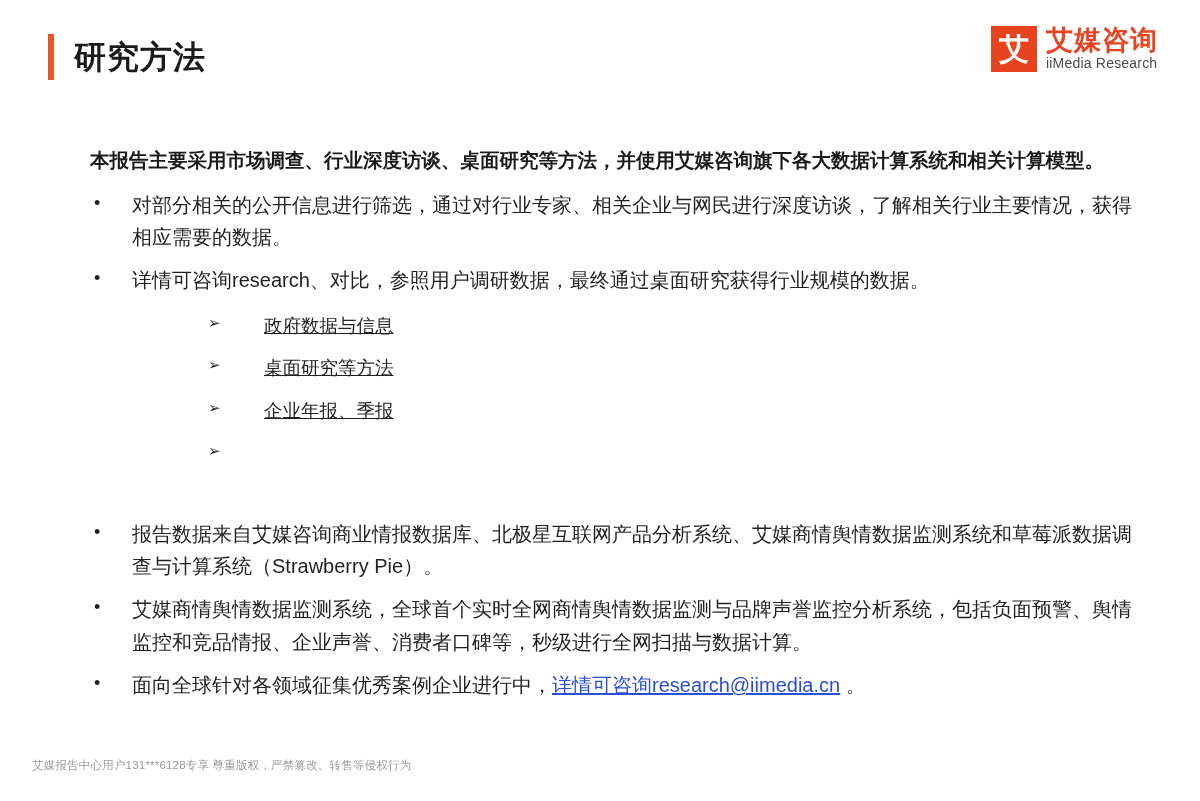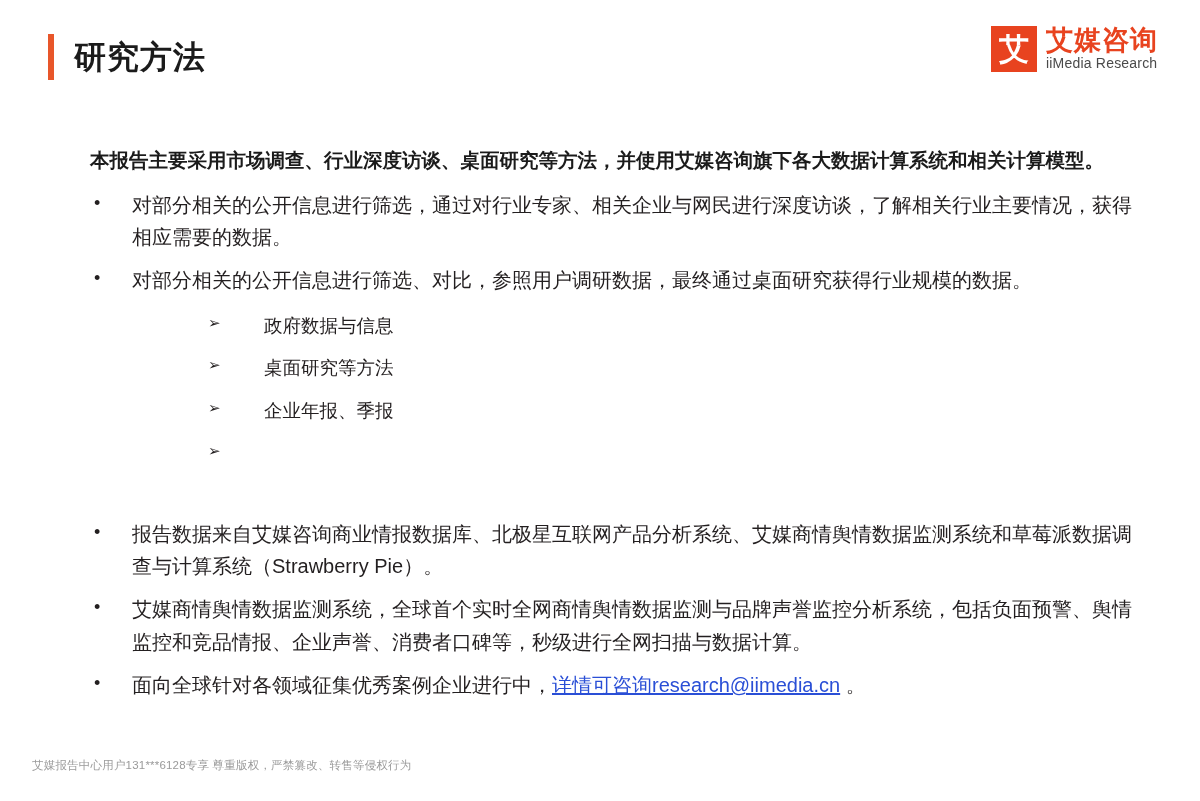--- a/index.html
+++ b/index.html
@@ -142,20 +142,21 @@
     font-size: 15px;
     color: #231f20;
     line-height: 1.6;
     padding-left: 118px;
     box-sizing: content-box;
   }
   .sub-item .stext {
     font-size: 18.5px;
     line-height: 1.6;
     color: #231f20;
+    text-decoration: underline;
   }
 
   .gap { height: 42px; }
 
   .link {
     color: #2a4fd6;
     text-decoration: underline;
   }
 
   
@@ -190,21 +191,21 @@
 
   <div class="lead">本报告主要采用市场调查、行业深度访谈、桌面研究等方法，并使用艾媒咨询旗下各大数据计算系统和相关计算模型。</div>
 
   <ul class="bullet-list">
     <li class="bullet">
       <span class="dot">•</span>
       <span class="btext">对部分相关的公开信息进行筛选，通过对行业专家、相关企业与网民进行深度访谈，了解相关行业主要情况，获得相应需要的数据。</span>
     </li>
     <li class="bullet">
       <span class="dot">•</span>
-      <span class="btext">对部分相关的公开信息进行筛选、对比，参照用户调研数据，最终通过桌面研究获得行业规模的数据。</span>
+      <span class="btext">详情可咨询research、对比，参照用户调研数据，最终通过桌面研究获得行业规模的数据。</span>
     </li>
   </ul>
 
   <ul class="sub-list">
     <li class="sub-item">
       <span class="arrow">➢</span>
       <span class="stext">政府数据与信息</span>
     </li>
     <li class="sub-item">
       <span class="arrow">➢</span>

